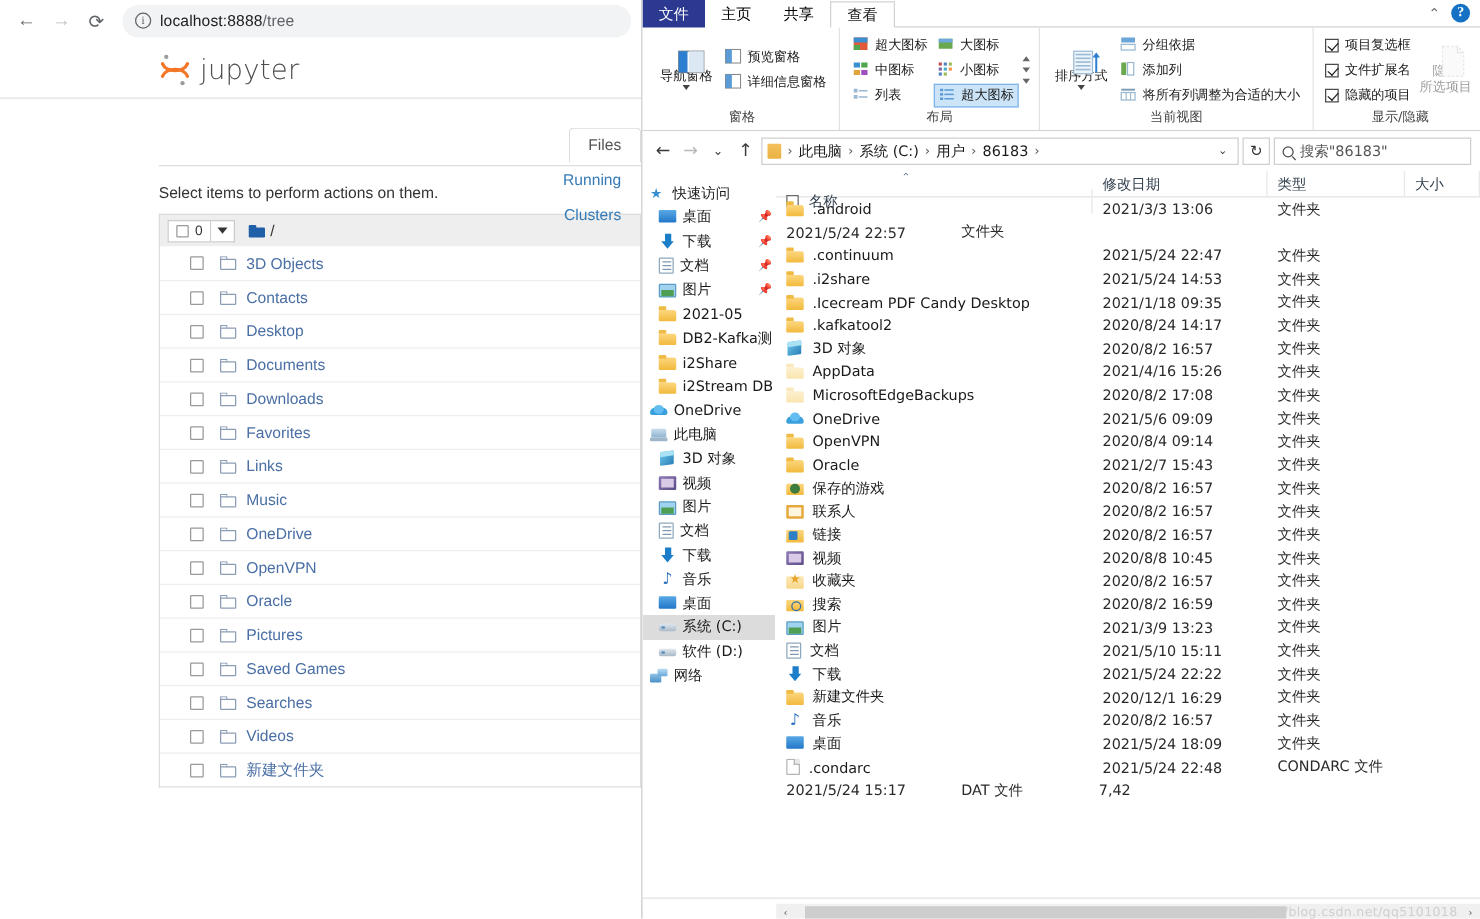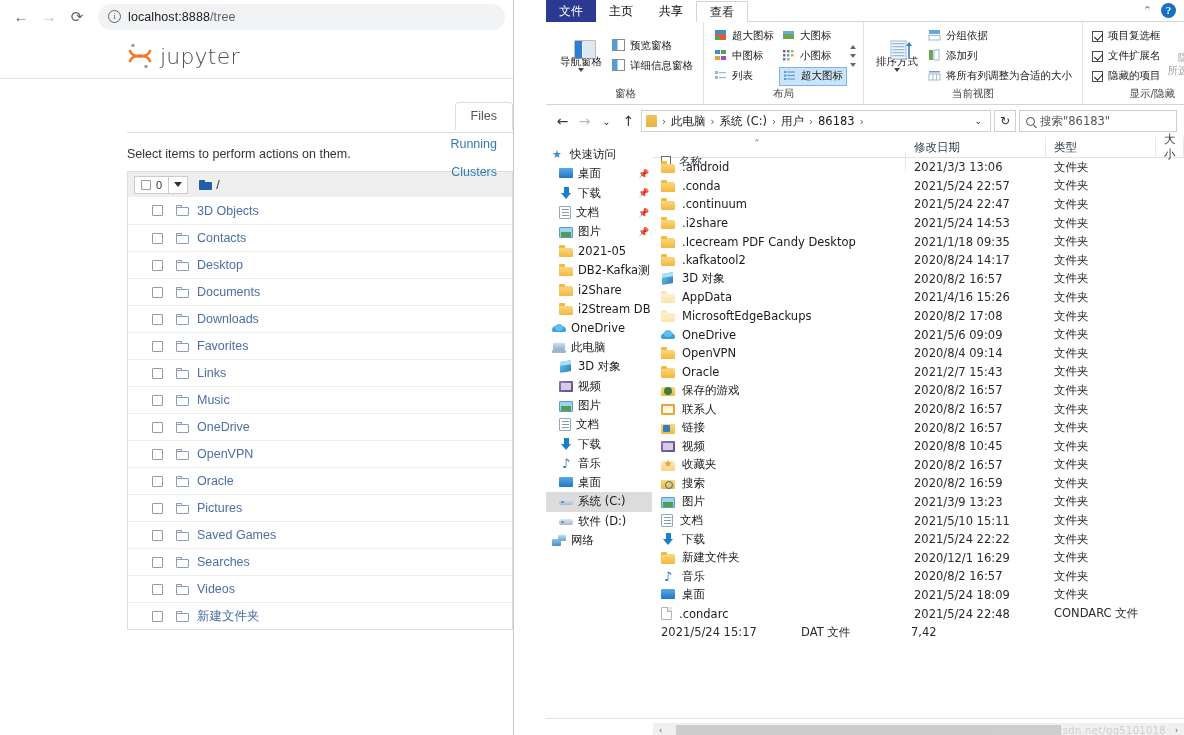--- a/index.html
+++ b/index.html
@@ -110,21 +110,20 @@
     border:1.2px solid #8b9db4; border-bottom:none; border-radius:1px 1px 0 0; box-sizing:border-box;
   }
   .row-name { font-size: 12.5px; color: #4a6fa5; cursor: pointer; }
 
   
   #explorer {
     position: absolute; left: 513px; top: 0; width: 671px; height: 735px;
     background: #ffffff; overflow: hidden;
     font-family: "DejaVu Sans", "Liberation Sans", sans-serif;
     border-left: 1px solid #c8c8c8;
-    padding-left: 32px;
   }
   .rb-tabs { height: 22px; background: #ffffff; display: flex; align-items: stretch;
     font-size: 12px; position: relative; }
   .rb-tab { display: flex; align-items: center; padding: 0 13px; color: #000;
     cursor: pointer; position: relative; }
   .rb-tab.file { background: #2b3990; color: #fff; font-weight: 400; }
   .rb-tab.active {
     background: #ffffff; border: 1px solid #d4d4d4; border-bottom: none;
     color: #1a1a1a; margin-top: 1px;
   }
@@ -865,24 +864,20 @@
           <div class="fr">
             <span class="fr-name">
               <span class="i-folder"></span>
               <span>.android</span>
             </span>
             <span class="fr-date">2021/3/3 13:06</span>
             <span class="fr-type">文件夹</span>
             <span class="fr-size"></span>
           </div>
           <div class="fr">
-            <span class="fr-name">
-              <span class="i-folder"></span>
-              <span>.conda</span>
-            </span>
             <span class="fr-date">2021/5/24 22:57</span>
             <span class="fr-type">文件夹</span>
             <span class="fr-size"></span>
           </div>
           <div class="fr">
             <span class="fr-name">
               <span class="i-folder"></span>
               <span>.continuum</span>
             </span>
             <span class="fr-date">2021/5/24 22:47</span>

